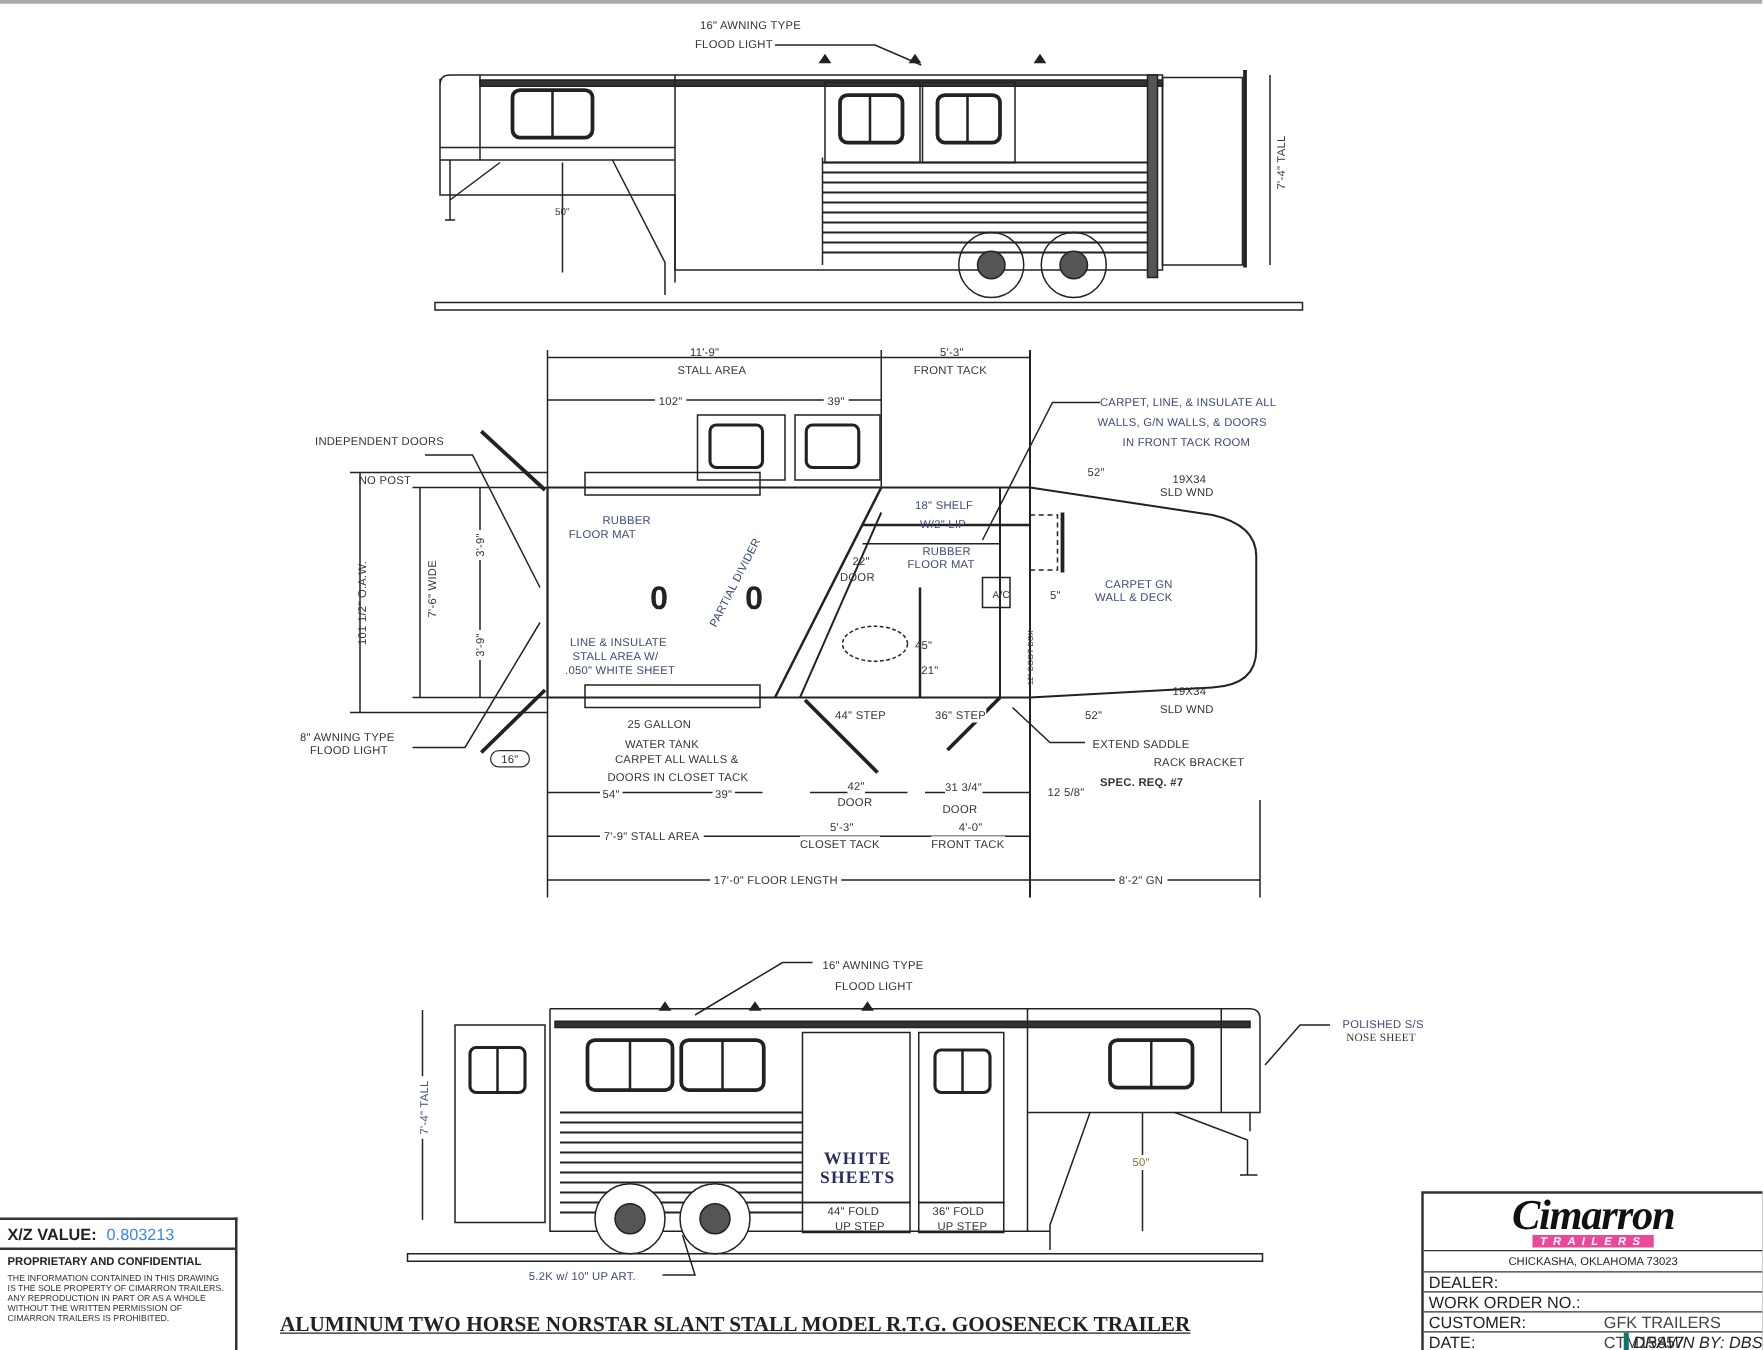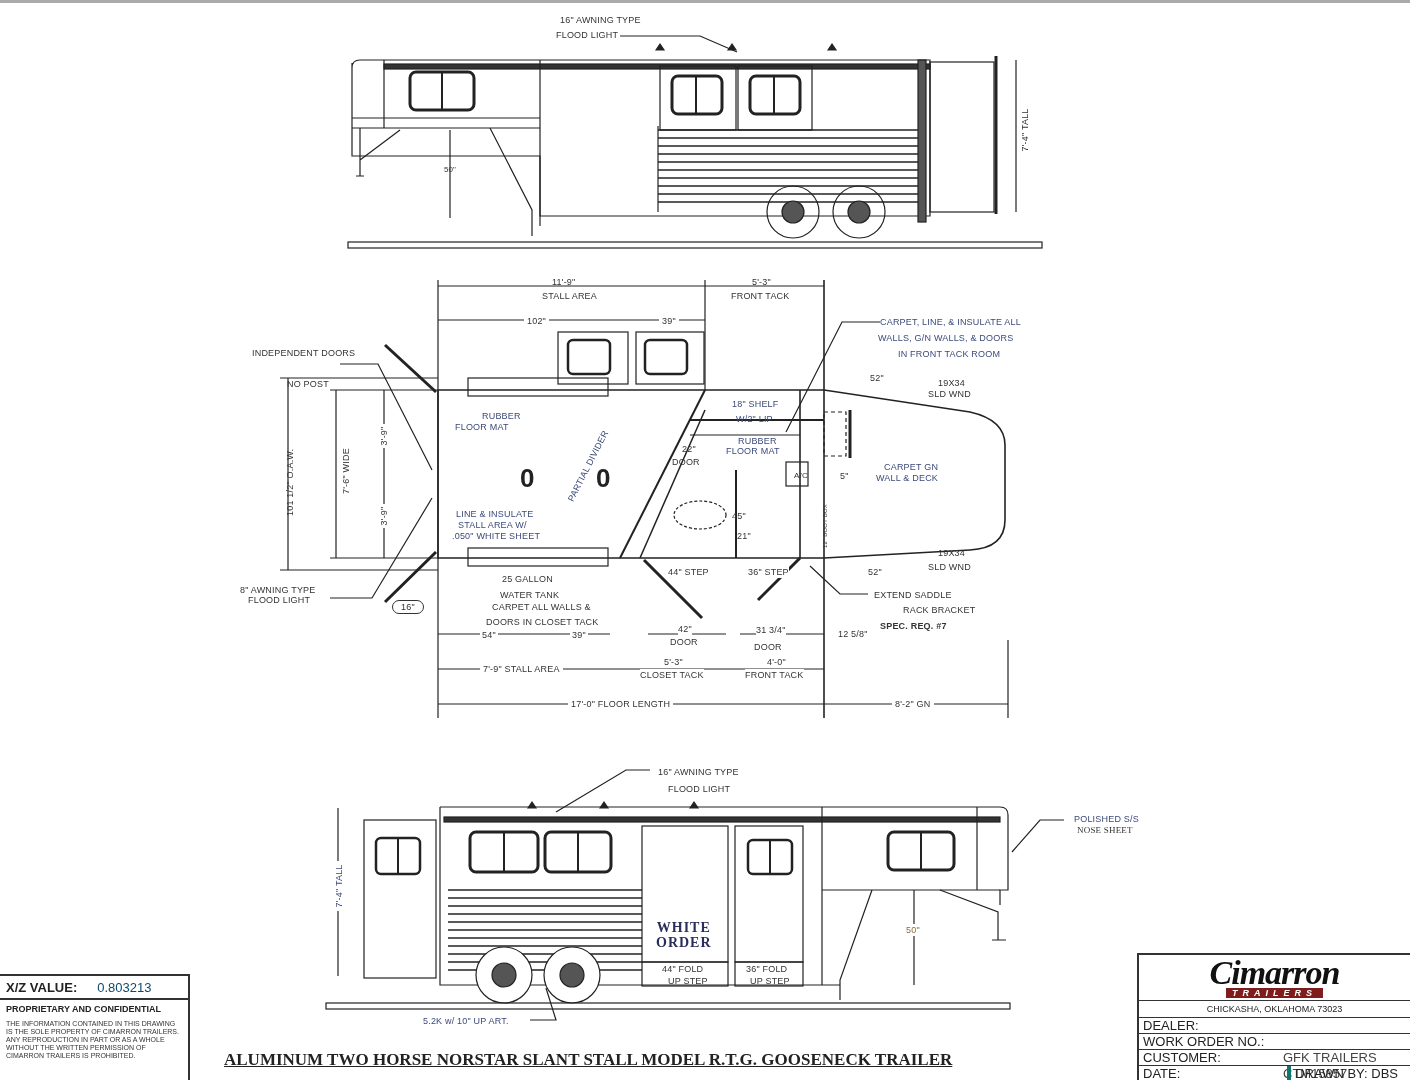--- a/index.html
+++ b/index.html
@@ -8,34 +8,34 @@
   svg.draw{position:absolute;left:0;top:0;}
   .lbl{position:absolute;font-size:9px;letter-spacing:0.2px;color:#333;text-align:center;line-height:12px;white-space:nowrap;}
   .lbl.blue{color:#3c4a7a;}
   .lbl.vert{transform:rotate(-90deg);transform-origin:center;}
   .white-sheets{position:absolute;font-family:"Liberation Serif",serif;font-size:14px;font-weight:bold;color:#2a2f5a;line-height:15px;text-align:center;letter-spacing:1px;}
   .spec{font-weight:bold;}
   
   .xz{position:absolute;left:0;top:974px;width:188px;height:104px;border:2px solid #333;border-left:none;}
   .xz-row1{height:22px;border-bottom:2px solid #333;display:flex;align-items:center;padding-left:6px;font-size:13px;}
   .xz-row1 .k{font-weight:bold;color:#222;}
-  .xz-row1 .v{margin-left:20px;color:#0c4a6e;}
+  .xz-row1 .v{margin-left:8px;color:#3b82f6;}
   .xz-conf{font-size:9px;font-weight:bold;padding:4px 6px 2px 6px;}
   .xz-body{font-size:7px;line-height:8px;padding:4px 6px;text-transform:uppercase;color:#333;}
   
   .tb{position:absolute;left:1137px;top:953px;width:271px;height:125px;border:2px solid #333;}
   .tb-logo{height:45px;border-bottom:1px solid #333;display:flex;flex-direction:column;align-items:center;justify-content:center;}
   .tb-logo .brand{font-family:"Liberation Serif",serif;font-style:italic;font-weight:bold;font-size:34px;line-height:30px;letter-spacing:-1px;color:#111;}
-  .tb-logo .sub{font-size:9px;font-weight:bold;font-style:italic;letter-spacing:5px;background:#7f1d1d;color:#fff;padding:0 6px;line-height:10px;}
+  .tb-logo .sub{font-size:9px;font-weight:bold;font-style:italic;letter-spacing:5px;background:#ec4899;color:#fff;padding:0 6px;line-height:10px;}
   .tb-city{height:16px;border-bottom:1px solid #333;font-size:9px;text-align:center;line-height:16px;}
   .tb-row{height:15px;border-bottom:1px solid #333;display:flex;font-size:13px;line-height:15px;}
   .tb-row .k{padding-left:4px;width:140px;color:#222;}
   .tb-row .v{color:#444;margin-top:32px;}
   .tb-row.last{border-bottom:none;}
-  .tb-row .split{border-left:4px solid #0f766e;padding-left:4px;margin-left:auto;padding-right:12px;}
+  .tb-row .split{border-left:4px solid #0f766e;padding-left:4px;margin-left:auto;padding-right:0;font-style:italic;}
   .title{position:absolute;left:224px;top:1050px;font-family:"Liberation Serif",serif;font-weight:bold;font-size:17px;text-decoration:underline;color:#222;letter-spacing:0px;}
 </style>
 </head>
 <body>
 
 <div class="topbar"></div>
 
 <svg class="draw" width="1410" height="1080" stroke="#222" fill="none" stroke-width="1.2">
 
   <g>
@@ -274,21 +274,21 @@
 <div class="lbl" style="left:240px;top:584px;">8" AWNING TYPE</div>
 <div class="lbl" style="left:248px;top:594px;">FLOOD LIGHT</div>
 <div class="lbl" style="left:392px;top:600px;border:1px solid #333;border-radius:8px;padding:0 8px;">16"</div>
 
 <div class="lbl" style="left:502px;top:573px;">25 GALLON</div>
 <div class="lbl" style="left:500px;top:589px;">WATER TANK</div>
 <div class="lbl" style="left:492px;top:601px;">CARPET ALL WALLS &amp;</div>
 <div class="lbl" style="left:486px;top:616px;">DOORS IN CLOSET TACK</div>
 
 <div class="lbl" style="left:874px;top:589px;">EXTEND SADDLE</div>
-<div class="lbl" style="left:868px;top:604px;padding-left:35px;">RACK BRACKET</div>
+<div class="lbl" style="left:888px;top:604px;padding-left:35px;">RACK BRACKET</div>
 <div class="lbl spec" style="left:880px;top:620px;">SPEC. REQ. #7</div>
 
 <div class="lbl" style="left:480px;top:629px;background:#fff;padding:0 2px;">54"</div>
 <div class="lbl" style="left:570px;top:629px;background:#fff;padding:0 2px;">39"</div>
 <div class="lbl" style="left:678px;top:623px;background:#fff;">42"</div>
 <div class="lbl" style="left:670px;top:636px;">DOOR</div>
 <div class="lbl" style="left:756px;top:624px;background:#fff;">31 3/4"</div>
 <div class="lbl" style="left:754px;top:641px;">DOOR</div>
 <div class="lbl" style="left:838px;top:628px;">12 5/8"</div>
 
@@ -301,21 +301,21 @@
 <div class="lbl" style="left:892px;top:698px;background:#fff;padding:0 3px;">8'-2" GN</div>
 
 <div class="lbl" style="left:658px;top:766px;">16" AWNING TYPE</div>
 <div class="lbl" style="left:668px;top:783px;">FLOOD LIGHT</div>
 <div class="lbl blue" style="left:1074px;top:813px;">POLISHED S/S</div>
 <div class="lbl" style="left:1077px;top:824px;font-family:Liberation Serif, serif;">NOSE SHEET</div>
 <div class="lbl vert blue" style="left:314px;top:880px;width:50px;background:#fff;">7'-4" TALL</div>
 <div class="lbl" style="left:906px;top:924px;background:#fff;color:#8a6a3a;">50"</div>
 <div class="white-sheets" style="left:656px;top:920px;">
   <div>WHITE</div>
-  <div>ORDER</div>
+  <div>SHEETS</div>
 </div>
 <div class="lbl" style="left:662px;top:963px;">44" FOLD</div>
 <div class="lbl" style="left:668px;top:975px;">UP STEP</div>
 <div class="lbl" style="left:746px;top:963px;">36" FOLD</div>
 <div class="lbl" style="left:750px;top:975px;">UP STEP</div>
 <div class="lbl blue" style="left:423px;top:1015px;">5.2K w/ 10" UP ART.</div>
 
 <div class="xz">
   <div class="xz-row1">
     <span class="k">X/Z VALUE:</span>

